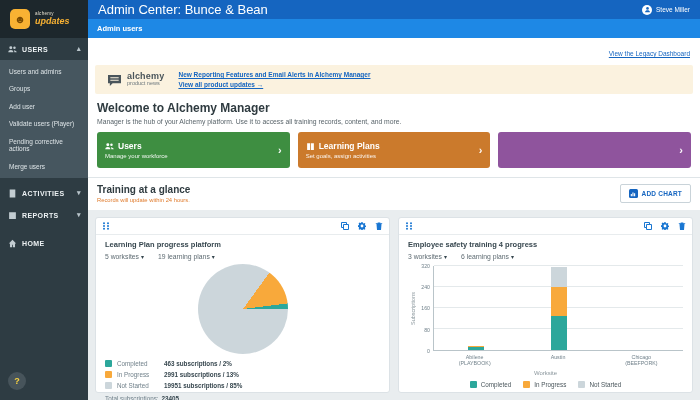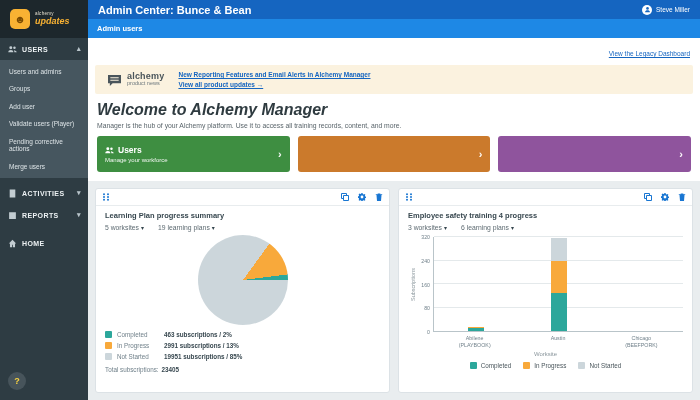--- a/index.html
+++ b/index.html
@@ -19,21 +19,21 @@
   .side-icon { width:10px; height:10px; display:inline-flex; align-items:center; justify-content:center; color:#C3CDD2; flex-shrink:0; }
   .side-icon svg { width:9px; height:9px; fill:currentColor; }
   .sub-items { background:#46565F; padding:3px 0; }
   .sub-item { font-size:6.5px; color:#DDE4E7; padding:5px 8px 5px 9px; cursor:pointer; line-height:1.15; }
   .help-wrap { position:absolute; bottom:10px; left:8px; }
   .help-btn { width:18px; height:18px; border-radius:50%; background:#47545B; color:#F9D342; font-size:9px; font-weight:bold; display:flex; align-items:center; justify-content:center; cursor:pointer; }
 
   
   .main { flex:1; display:flex; flex-direction:column; min-width:0; }
   .topbar { height:19px; background:#1565C0; color:#fff; display:flex; align-items:center; padding:0 10px; flex-shrink:0; }
-  .topbar .title { font-size:11px; font-weight:bold; }
+  .topbar .title { font-size:13px; font-weight:normal; }
   .userbox { margin-left:auto; display:flex; align-items:center; gap:4px; cursor:pointer; }
   .userbox .avatar { width:10px; height:10px; border-radius:50%; background:#fff; color:#1565C0; display:flex; align-items:center; justify-content:center; }
   .userbox .avatar svg { width:7px; height:7px; fill:currentColor; }
   .userbox .uname { font-size:6.5px; }
   .subnav { height:19px; background:#1E88E5; color:#fff; display:flex; align-items:center; padding:0 9px; font-size:7.5px; font-weight:bold; flex-shrink:0; }
 
   .content { flex:1; background:#fff; display:flex; flex-direction:column; min-height:0; }
   .legacy-row { text-align:right; padding:4px 10px 2px; }
   .legacy-link { font-size:6.5px; color:#1565C0; text-decoration:underline; cursor:pointer; }
 
@@ -41,21 +41,21 @@
   .news-brand { display:flex; align-items:center; gap:5px; }
   .news-bubble { width:15px; height:13px; color:#4A555B; }
   .news-bubble svg { width:15px; height:13px; fill:currentColor; }
   .news-brand-text { display:flex; flex-direction:column; line-height:1.05; }
   .news-brand-text .n1 { font-size:9px; font-weight:bold; color:#4A555B; letter-spacing:.2px; }
   .news-brand-text .n2 { font-size:5.5px; color:#6B767C; }
   .news-links { display:flex; flex-direction:column; gap:3px; }
   .news-link { font-size:6.5px; font-weight:bold; color:#1565C0; text-decoration:underline; cursor:pointer; }
 
   .welcome { padding:2px 9px 0; }
-  .welcome h1 { font-size:16px; color:#2F3B40; margin-bottom:3px;font-style:italic; }
+  .welcome h1 { font-size:12px; color:#2F3B40; margin-bottom:3px; }
   .welcome p { font-size:6.8px; color:#5A656B; }
 
   .nav-cards { display:flex; gap:8px; margin:7px 9px 9px; }
   .nav-card { flex:1; height:36px; border-radius:3px; color:#fff; display:flex; align-items:center; padding:0 8px; cursor:pointer; position:relative; }
   .nav-card-body { display:flex; flex-direction:column; gap:2px; }
   .nav-card-title { display:flex; align-items:center; gap:4px; font-size:8.5px; font-weight:bold; }
   .nav-card-title svg { width:9px; height:9px; fill:currentColor; }
   .nav-card-sub { font-size:6px; opacity:.92; }
   .nav-card .chev-r { margin-left:auto; font-size:11px; font-weight:bold; opacity:.95; }
 
@@ -231,27 +231,50 @@
                   <circle cx="11.5" cy="5" r="2.2"></circle>
                   <path d="M10.5 9.2c2.3.2 5 1.5 5 3.8h-4.2c0-1.5-.3-2.8-.8-3.8z"></path>
                 </svg>
               <span>Users</span>
             </span>
             <span class="nav-card-sub">Manage your workforce</span>
           </div>
           <span class="chev-r">›</span>
         </div>
         <div class="nav-card" style="background: rgb(203, 122, 44);">
+          <div class="nav-card-body">
+            <span class="nav-card-title">
+              <svg viewBox="0 0 16 16">
+                  <path d="M2 2h5.3v12H2zm6.7 0H14v12H8.7z"></path>
+                </svg>
+              <span>Learning Plans</span>
+            </span>
+            <span class="nav-card-sub">Set goals, assign activities</span>
+          </div>
           <span class="chev-r">›</span>
         </div>
         <div class="nav-card" style="background: rgb(143, 84, 157);">
           <span class="chev-r">›</span>
         </div>
       </div>
 
+      <div class="glance-row">
+        <div>
+          <div class="glance-title">Training at a glance</div>
+          <div class="glance-note">Records will update within 24 hours.</div>
+        </div>
+        <div class="add-chart-btn">
+          <span class="ac-icon">
+            <svg viewBox="0 0 8 8">
+                <path d="M1 4h1.5v3H1zM3.2 2h1.5v5H3.2zM5.4 3h1.5v4H5.4z"></path>
+              </svg>
+          </span>
+          <span class="lbl">ADD CHART</span>
+        </div>
+      </div>
 
       <div class="widgets">
 
         <div class="widget">
           <div class="widget-head">
             <span class="drag-handle">
               <svg viewBox="0 0 8 8">
                   <circle cx="2" cy="1.2" r="1"></circle>
                   <circle cx="6" cy="1.2" r="1"></circle>
                   <circle cx="2" cy="4" r="1"></circle>
@@ -273,21 +296,21 @@
                   </svg>
               </span>
               <span class="w-icon">
                 <svg viewBox="0 0 8 8">
                     <path d="M1.5 2h5l-.5 6h-4zM2.8 0.5h2.4l.3.7h1.7v.8H0.8v-.8h1.7z"></path>
                   </svg>
               </span>
             </div>
           </div>
           <div class="widget-body">
-            <div class="widget-title">Learning Plan progress summary</div>
+            <div class="widget-title">Learning Plan progress platform</div>
             <div class="filters">
               <span class="filter"><span>5 worksites</span><span class="arr">▾</span></span>
               <span class="filter"><span>19 learning plans</span><span class="arr">▾</span></span>
             </div>
             <div class="pie-wrap">
               <div class="pie" style="background: conic-gradient(rgb(204, 214, 219) 0deg, rgb(204, 214, 219) 36deg, rgb(248, 169, 59) 36deg, rgb(248, 169, 59) 82.8deg, rgb(44, 167, 155) 82.8deg, rgb(44, 167, 155) 90deg, rgb(204, 214, 219) 90deg, rgb(204, 214, 219) 360deg);"></div>
             </div>
             <div class="legend-block">
               <div class="legend-row">
                 <span class="swatch" style="background: rgb(44, 167, 155);"></span>

